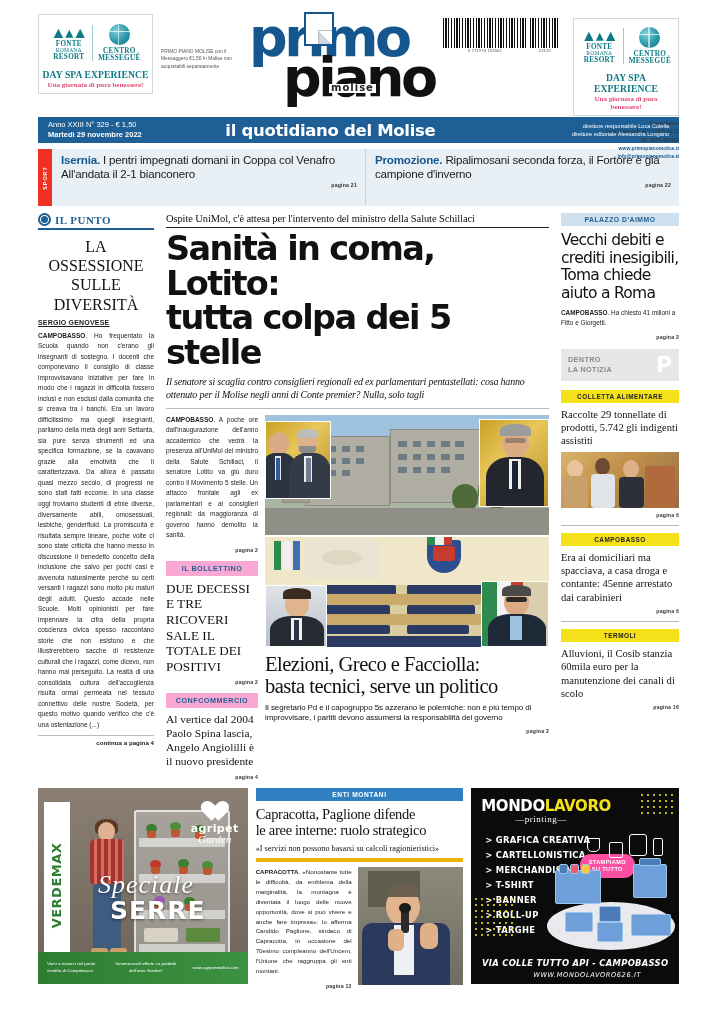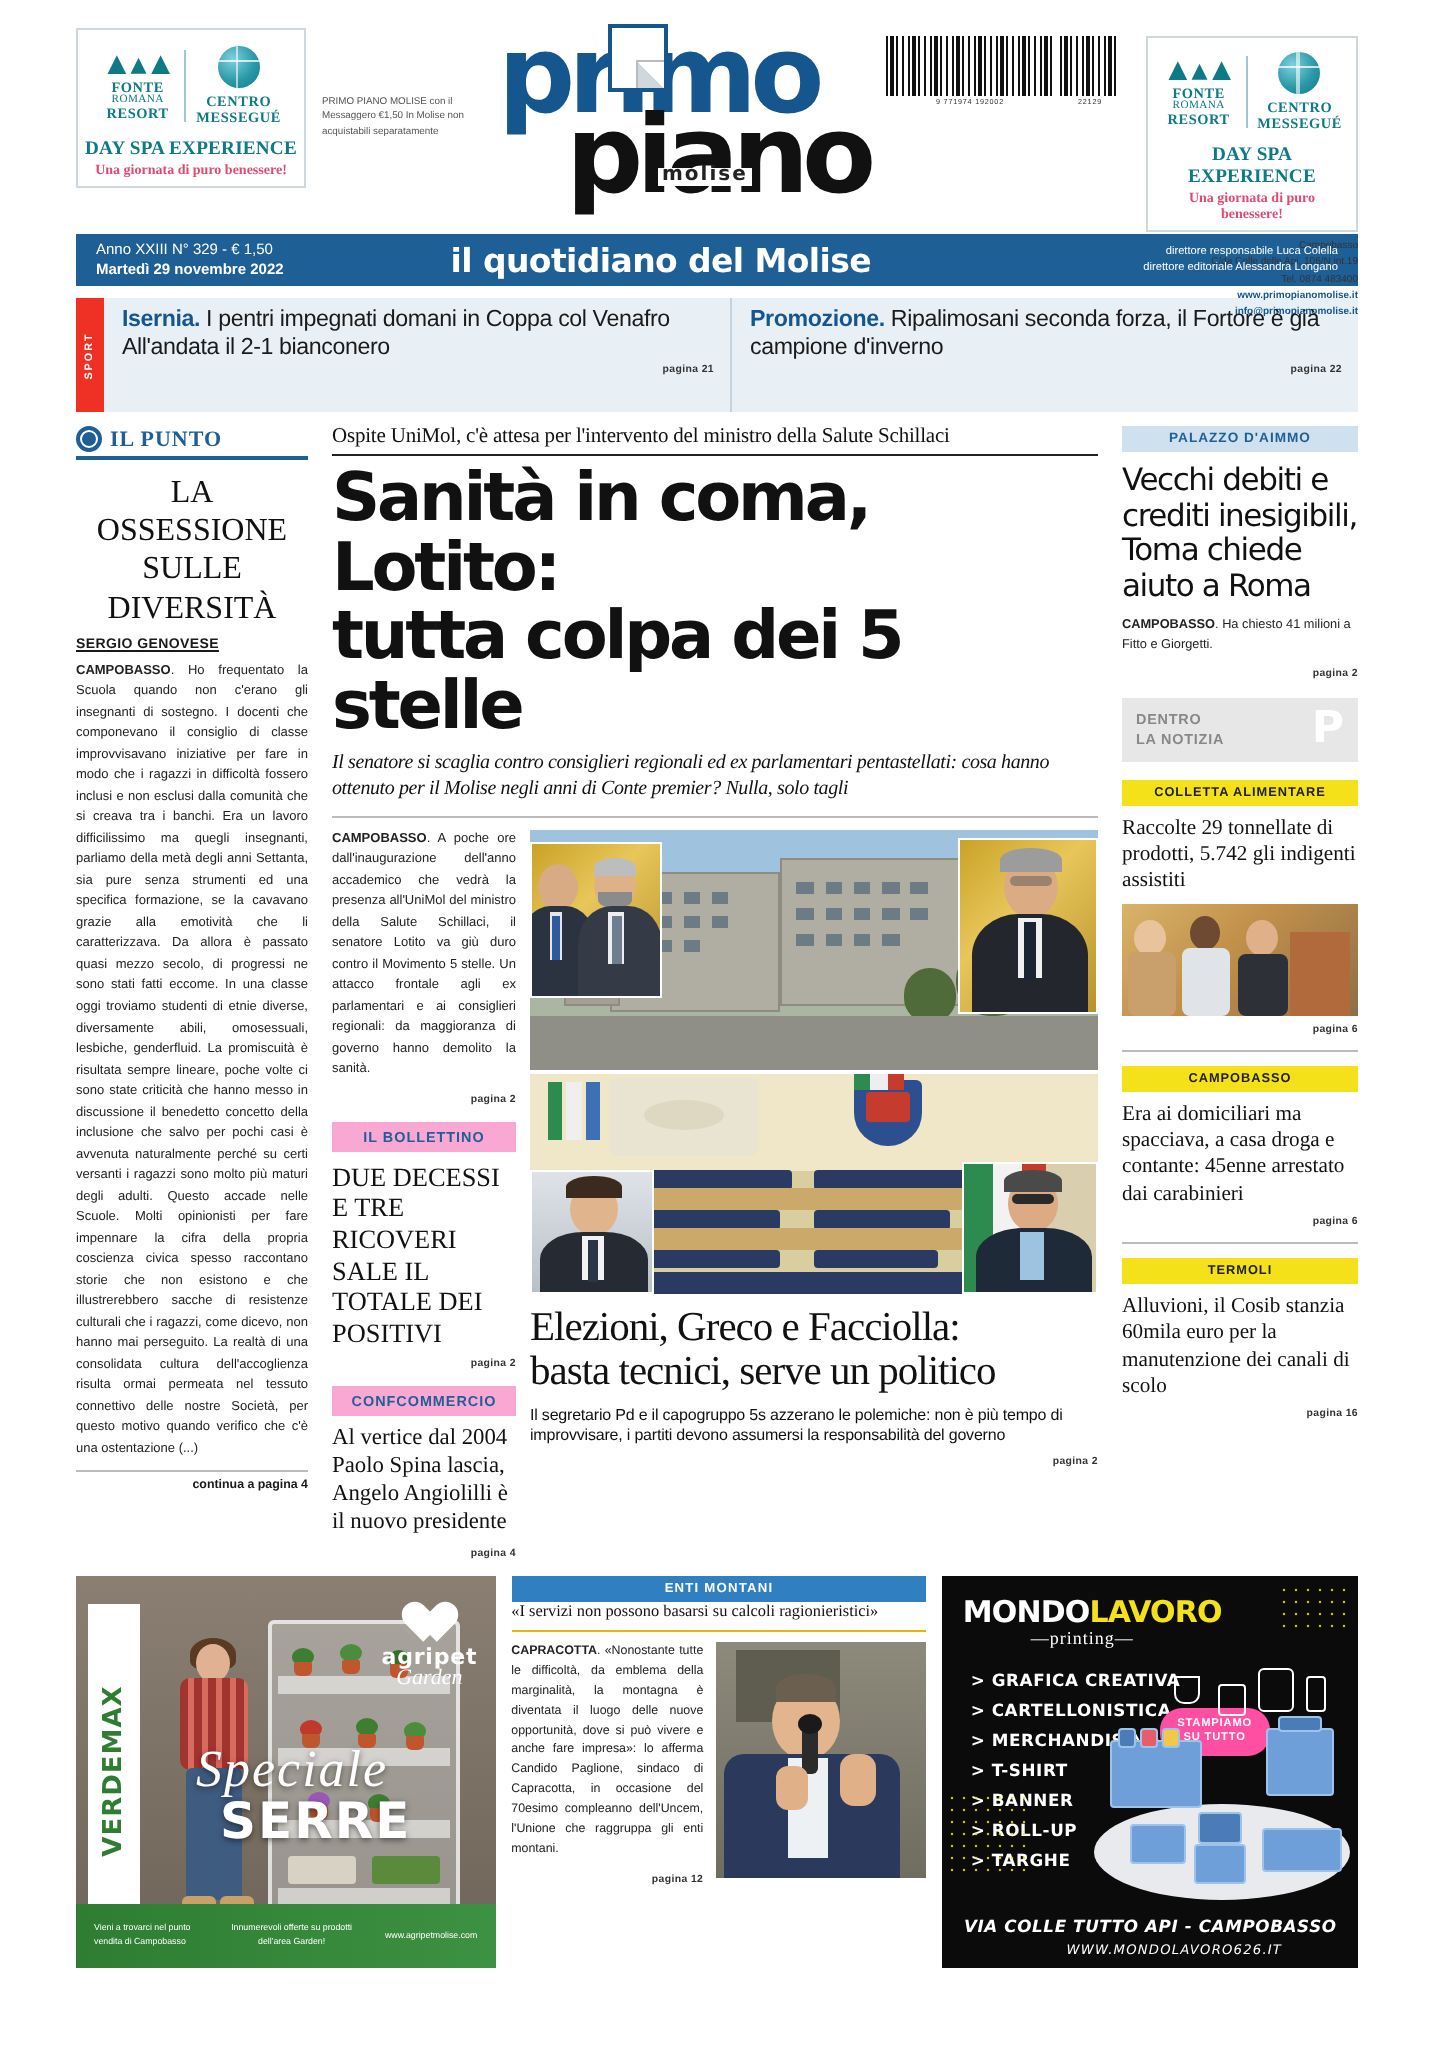--- a/index.html
+++ b/index.html
@@ -163,21 +163,21 @@
   .bottom { display:flex; gap:8px; margin-top:8px; }
   .ad-left { width:214px; height:196px; position:relative; overflow:hidden; background:#e9e3d8;}
   .bot-mid { width:212px; }
   .ad-right { width:212px; height:196px; background:#0b0b0b; position:relative; overflow:hidden;}
 
   .enti-tag { background:#2f7fc1; color:#fff; font-weight:bold; font-size:6.6px;
     letter-spacing:.6px; text-align:center; padding:3px 0; }
   .cap-head { font-family:"Liberation Serif", serif; font-size:14.5px; line-height:1.14;
      color:#111; margin:5px 0 5px; letter-spacing:-.3px;}
   .cap-sub { font-family:"Liberation Serif", serif; font-size:8.2px; color:#111;
-     border-bottom:1px solid #eab308; padding-bottom:5px; margin-bottom:5px;}
+     border-bottom:4px solid #eab308; padding-bottom:5px; margin-bottom:5px;}
   .cap-flex { display:flex; gap:6px; }
   .cap-txt { width:96px; font-size:6.2px; line-height:1.6; text-align:justify; color:#222;}
   .cap-ph { flex:1; height:118px; overflow:hidden; background:#7d7a6e; position:relative;}
 
   
   .vm-side { position:absolute; left:6px; top:14px; width:26px; height:168px; background:#fff;
      transform: skewY(0deg); display:flex; align-items:center; justify-content:center;}
   .vm-side span { transform:rotate(-90deg); font-family:"DejaVu Sans", sans-serif; font-weight:bold;
      font-size:13px; color:#2e7d32; letter-spacing:.5px; white-space:nowrap;}
   .vm-scene { position:absolute; inset:0; background:linear-gradient(#8a7f72,#6d6358);}
@@ -586,20 +586,24 @@
       <div class="vm-serre">SERRE</div>
       <div class="vm-footer">
         <span style="width:58px">Vieni a trovarci nel punto vendita di Campobasso</span>
         <span style="width:66px;text-align:center">Innumerevoli offerte su prodotti dell'area Garden!</span>
         <span style="width:52px;text-align:right">www.agripetmolise.com</span>
       </div>
     </div>
 
     <div class="bot-mid">
       <div class="enti-tag">ENTI MONTANI</div>
+      <div class="cap-head">
+        <div>Capracotta, Paglione difende</div>
+        <div>le aree interne: ruolo strategico</div>
+      </div>
       <div class="cap-sub">«I servizi non possono basarsi su calcoli ragionieristici»</div>
       <div class="cap-flex">
         <div class="cap-txt">
           <b>CAPRACOTTA</b><span>. «Nonostante tutte le difficoltà, da emblema della marginalità, la montagna è diventata il luogo delle nuove opportunità, dove si può vivere e anche fare impresa»: lo afferma Candido Paglione, sindaco di Capracotta, in occasione del 70esimo compleanno dell'Uncem, l'Unione che raggruppa gli enti montani.</span>
           <div class="pg" style="margin-top:6px">pagina 12</div>
         </div>
         <div class="cap-ph">
           <div style="position:absolute;inset:0;background:linear-gradient(#8d8a7c,#6f6d60);"></div>
           <div style="position:absolute;left:10px;top:4px;width:52px;height:36px;background:#5f5c50;"></div>
           <div style="position:absolute;left:28px;top:20px;width:34px;height:39px;border-radius:50%;background:#e3b58e;"></div>

